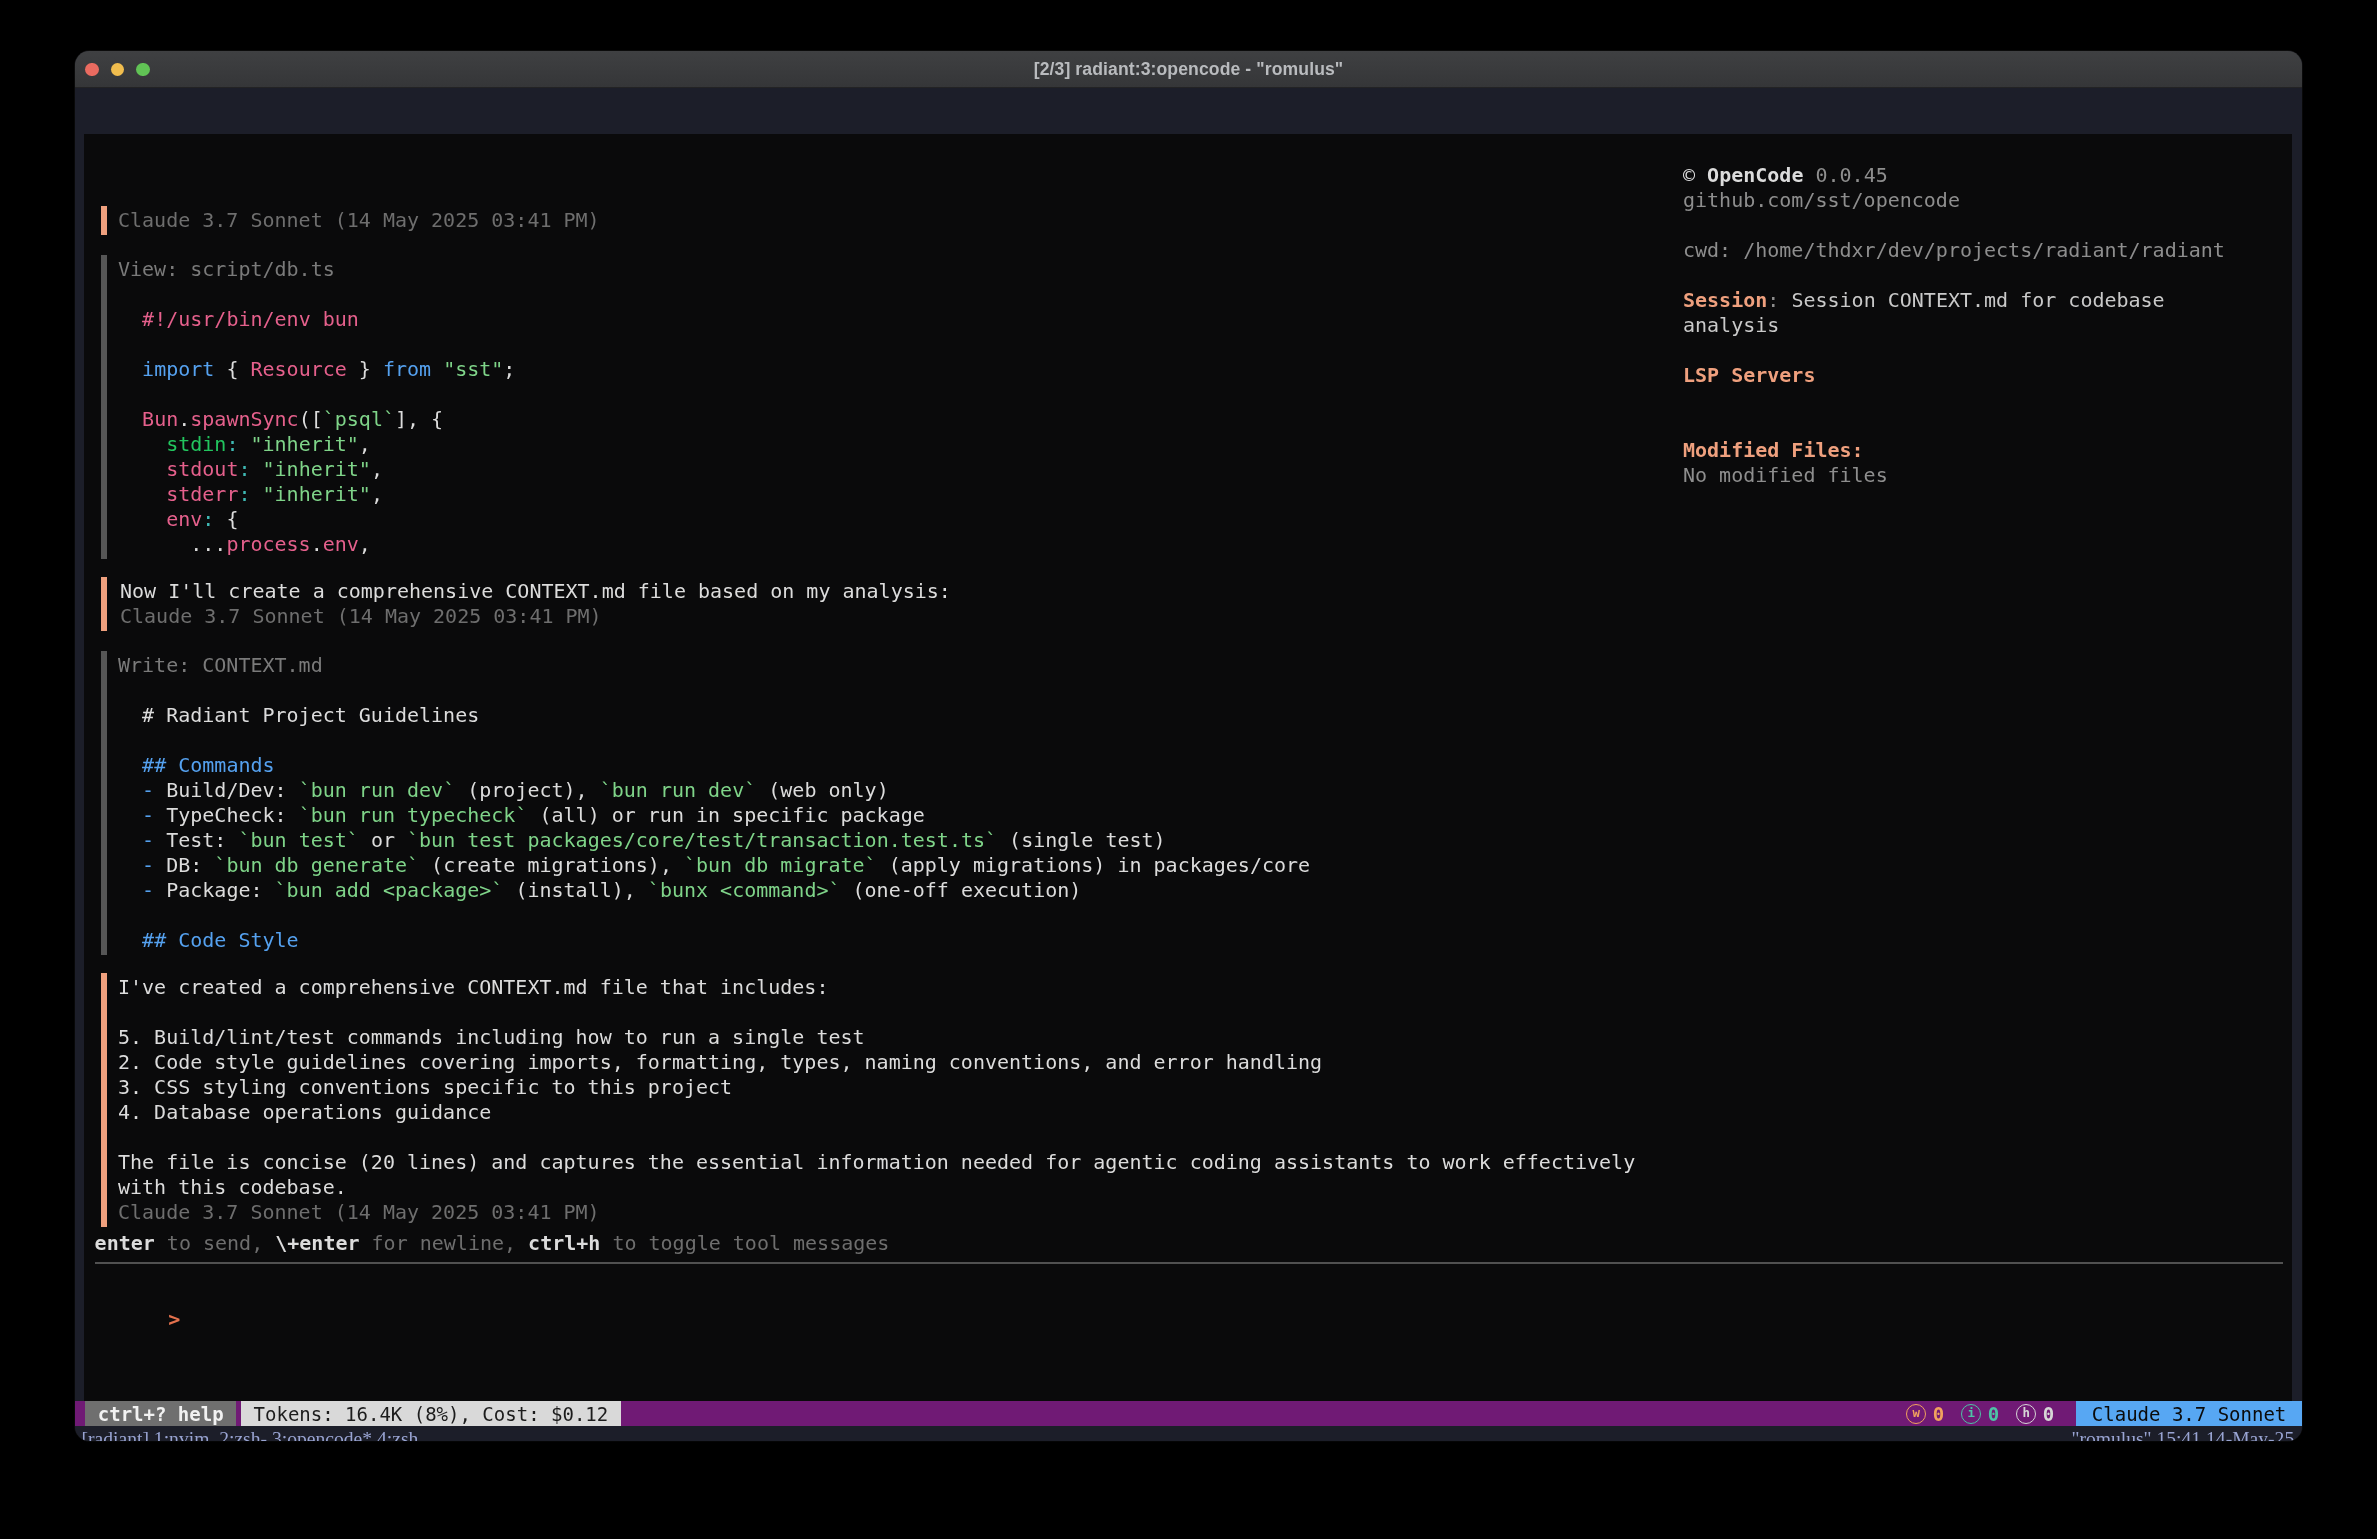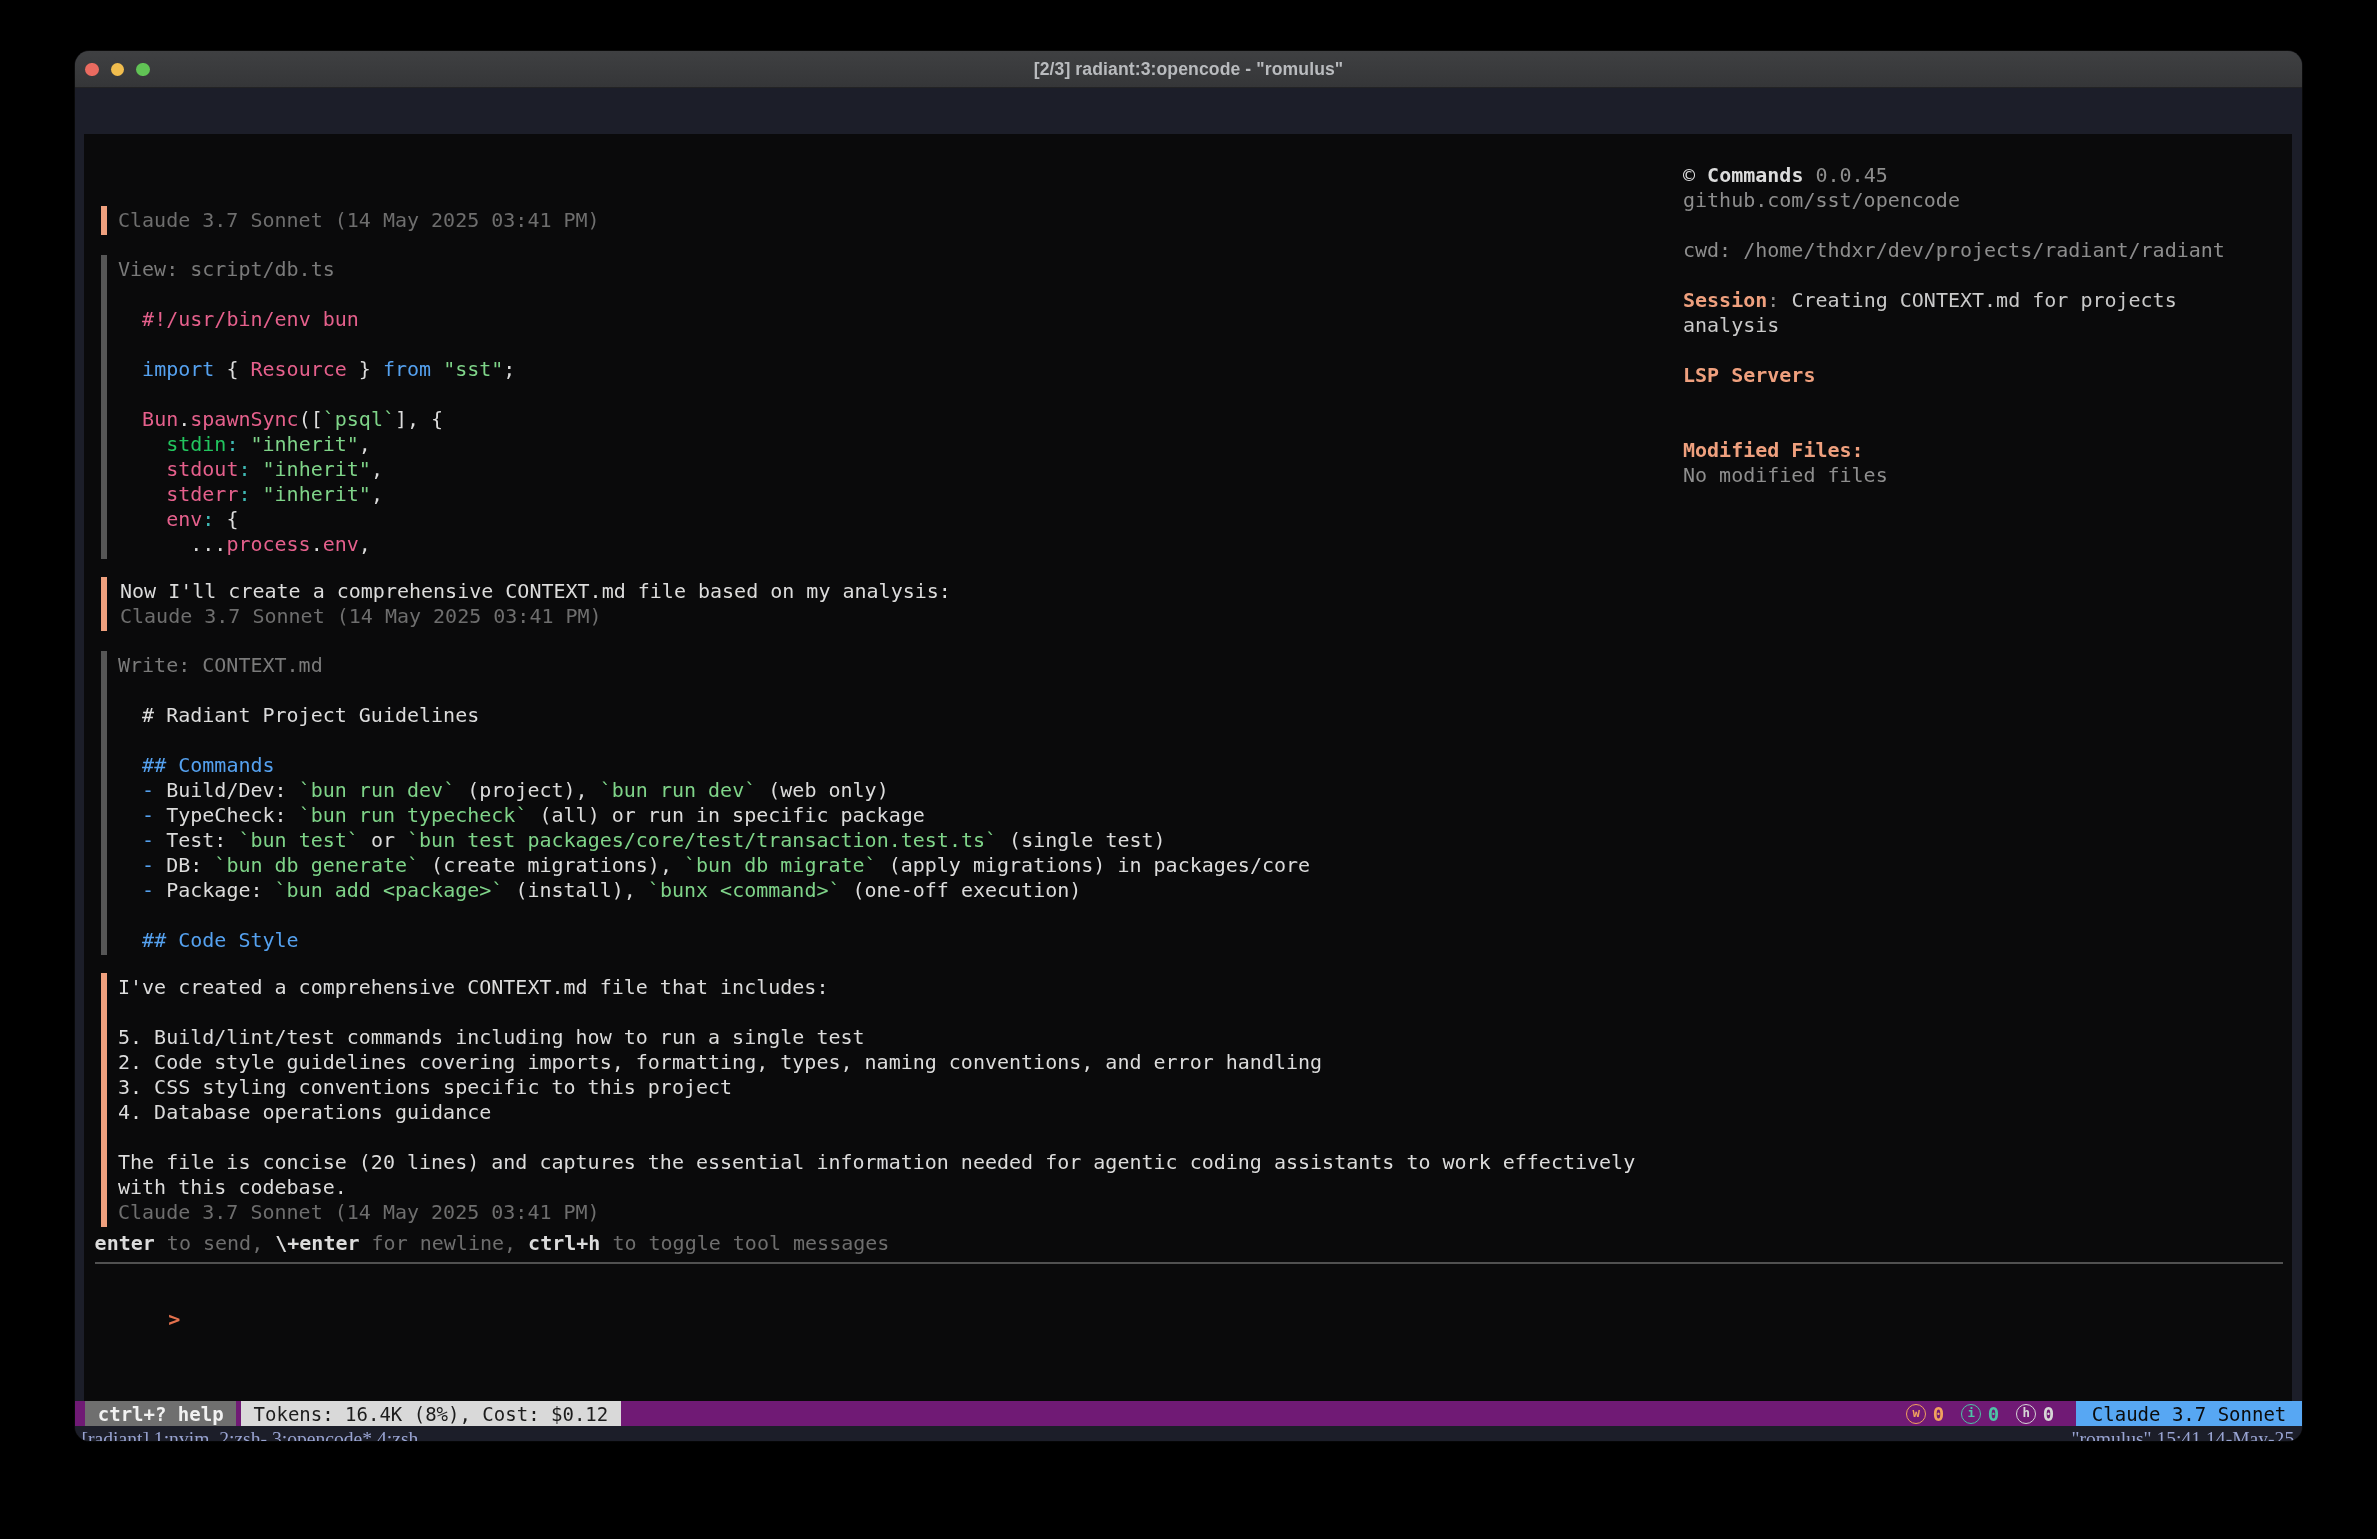--- a/index.html
+++ b/index.html
@@ -110,26 +110,26 @@
           <div class="line"><span style="color: rgb(220, 220, 220);">3. CSS styling conventions specific to this project</span></div>
           <div class="line"><span style="color: rgb(220, 220, 220);">4. Database operations guidance</span></div>
           <div class="line">&nbsp;</div>
           <div class="line"><span style="color: rgb(220, 220, 220);">The file is concise (20 lines) and captures the essential information needed for agentic coding assistants to work effectively</span></div>
           <div class="line"><span style="color: rgb(220, 220, 220);">with this codebase.</span></div>
           <div class="line"><span style="color: rgb(110, 110, 110);">Claude 3.7 Sonnet (14 May 2025 03:41 PM)</span></div>
         </div>
       </div>
 
     <div id="panel" class="mono">
-        <div class="line"><span style="color: rgb(220, 220, 220);">© </span><span style="color: rgb(220, 220, 220); font-weight: 700;">Commands</span><span style="color: rgb(142, 142, 142);"> 0.0.45</span></div>
+        <div class="line"><span style="color: rgb(220, 220, 220);">© </span><span style="color: rgb(220, 220, 220); font-weight: 700;">OpenCode</span><span style="color: rgb(142, 142, 142);"> 0.0.45</span></div>
         <div class="line"><span style="color: rgb(142, 142, 142);">github.com/sst/opencode</span></div>
         <div class="line">&nbsp;</div>
         <div class="line"><span style="color: rgb(142, 142, 142);">cwd: /home/thdxr/dev/projects/radiant/radiant</span></div>
         <div class="line">&nbsp;</div>
-        <div class="line"><span style="color: rgb(239, 160, 126); font-weight: 700;">Session</span><span style="color: rgb(142, 142, 142);">: </span><span style="color: rgb(201, 201, 201);">Creating CONTEXT.md for projects</span></div>
+        <div class="line"><span style="color: rgb(239, 160, 126); font-weight: 700;">Session</span><span style="color: rgb(142, 142, 142);">: </span><span style="color: rgb(201, 201, 201);">Session CONTEXT.md for codebase</span></div>
         <div class="line"><span style="color: rgb(201, 201, 201);">analysis</span></div>
         <div class="line">&nbsp;</div>
         <div class="line"><span style="color: rgb(239, 160, 126); font-weight: 700;">LSP Servers</span></div>
         <div class="line">&nbsp;</div>
         <div class="line">&nbsp;</div>
         <div class="line"><span style="color: rgb(239, 160, 126); font-weight: 700;">Modified Files:</span></div>
         <div class="line"><span style="color: rgb(142, 142, 142);">No modified files</span></div>
       </div>
 
     <div id="helpline" class="mono line"><span style="color: rgb(220, 220, 220); font-weight: 700;">enter</span><span style="color: rgb(110, 110, 110);"> to send, </span><span style="color: rgb(220, 220, 220); font-weight: 700;">\+enter</span><span style="color: rgb(110, 110, 110);"> for newline, </span><span style="color: rgb(220, 220, 220); font-weight: 700;">ctrl+h</span><span style="color: rgb(110, 110, 110);"> to toggle tool messages</span></div>

